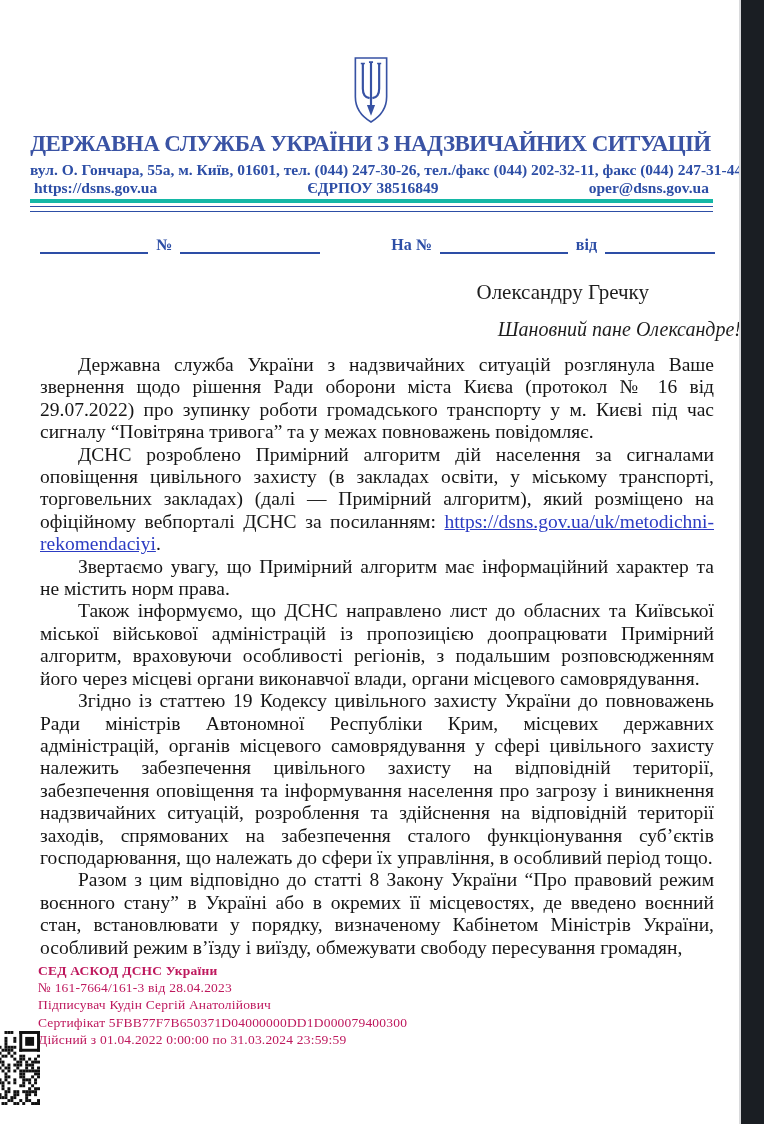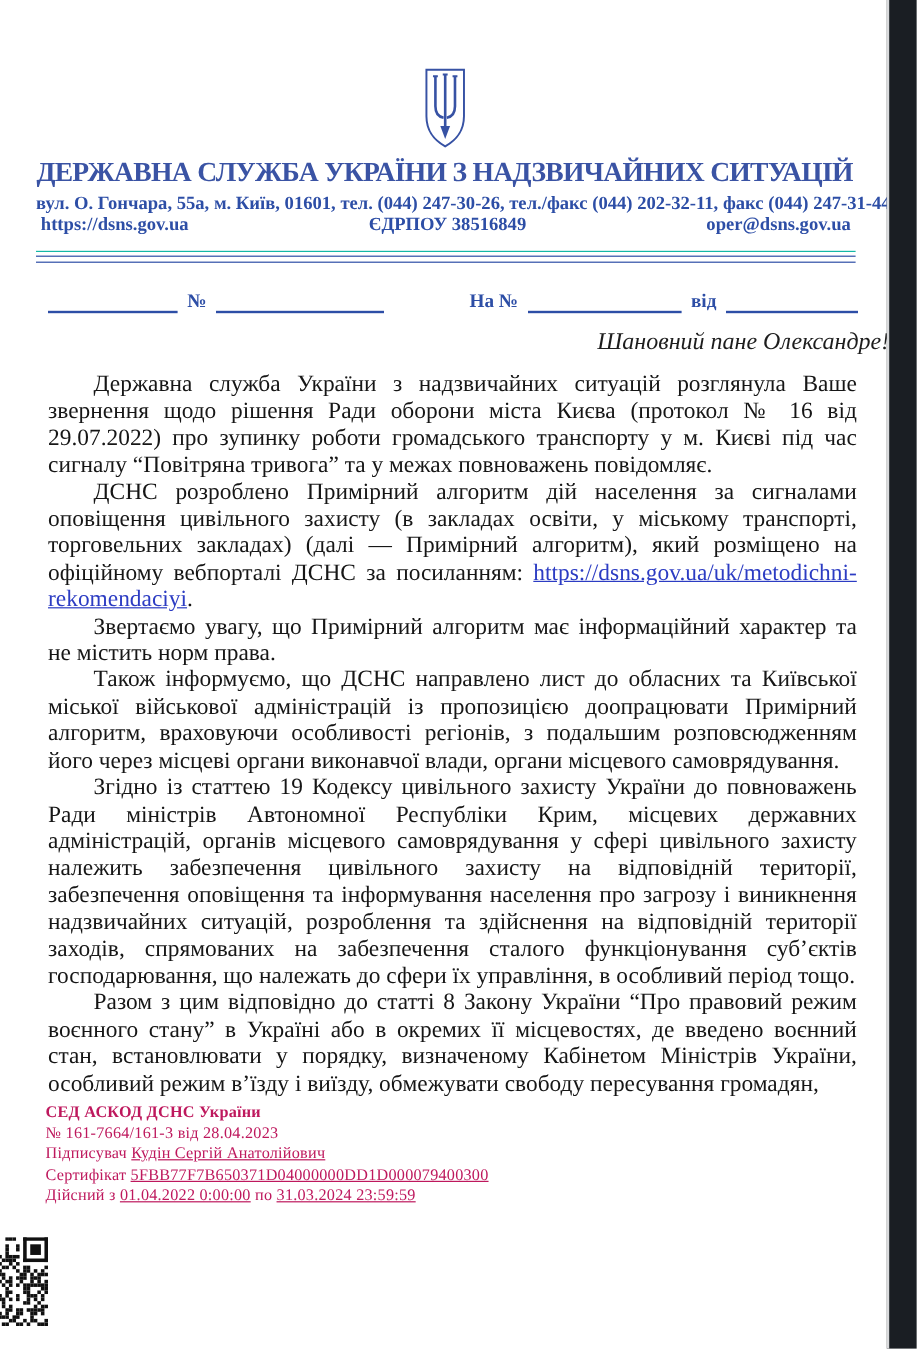--- a/index.html
+++ b/index.html
@@ -20,21 +20,21 @@
   .emblem { display:block; margin:56px auto 0; width:44px; height:68px; }
   .title {
     margin-top:7px; text-align:center;
     color:#3a53a4; font-weight:bold; font-size:23px; letter-spacing:-0.6px;
     white-space:nowrap;
   }
   .lh-info { margin:4px 28px 0 30px; color:#2d4ea6; font-weight:bold; }
   .addr1 { text-align:center; font-size:15.5px; white-space:nowrap; }
   .row2 {
     display:flex; justify-content:space-between; align-items:baseline;
-    font-size:15.5px; padding:0 4px 12px; border-bottom:1px solid #14b8a6;
+    font-size:15.5px; padding:0 4px 2px; border-bottom:4px solid #14b8a6;
   }
   .double-rule {
     height:4px; margin-top:3px;
     border-top:1px solid #2d4ea6; border-bottom:1px solid #2d4ea6;
   }
   .ref-row {
     display:flex; align-items:flex-end;
     margin:24px 26px 0 40px; color:#2d4ea6; font-weight:bold; font-size:16px;
   }
   .blank { display:inline-block; height:15px; border-bottom:2px solid #2d4ea6; }
@@ -49,21 +49,21 @@
     margin:13px 27px 0 40px; font-size:19.5px; line-height:22.4px;
     text-align:justify; color:#161616;
   }
   .body-text p { margin:0; text-indent:38px; }
   .doc-link { color:#2c3cc3; text-decoration:underline; cursor:pointer; }
   .stamp {
     margin:3px 0 0 38px; font-size:13.5px; line-height:17.2px; color:#be185d;
     letter-spacing:0.2px;
   }
   .stamp .bold { font-weight:bold; }
-  .stamp .u { text-decoration:underline; }
+  .stamp .u { }
   .qr {
     position:absolute; left:-34px; top:1031px; width:74px; height:74px;
   }
 </style>
 </head>
 <body>
 
 <div id="page">
 
   <svg class="emblem" viewBox="0 0 64 100" fill="none" xmlns="http://www.w3.org/2000/svg">
@@ -91,20 +91,21 @@
     <span class="blank b1"></span>
     <span class="ref-label">№</span>
     <span class="blank b2"></span>
     <span class="spacer"></span>
     <span class="ref-label">На №</span>
     <span class="blank b3"></span>
     <span class="ref-label">від</span>
     <span class="blank b4"></span>
   </div>
 
+  <div class="addressee">Олександру Гречку</div>
 
 
   <div class="salutation">Шановний пане Олександре!</div>
 
   <div class="body-text">
     <p>Державна служба України з надзвичайних ситуацій розглянула Ваше звернення щодо рішення Ради оборони міста Києва (протокол № 16 від 29.07.2022) про зупинку роботи громадського транспорту у м. Києві під час сигналу “Повітряна тривога” та у межах повноважень повідомляє.</p>
     <p><span>ДСНС розроблено Примірний алгоритм дій населення за сигналами оповіщення цивільного захисту (в закладах освіти, у міському транспорті, торговельних закладах) (далі — Примірний алгоритм), який розміщено на офіційному вебпорталі ДСНС за посиланням: </span><span class="doc-link">https://dsns.gov.ua/uk/metodichni-rekomendaciyi</span><span>.</span></p>
     <p>Звертаємо увагу, що Примірний алгоритм має інформаційний характер та не містить норм права.</p>
     <p>Також інформуємо, що ДСНС направлено лист до обласних та Київської міської військової адміністрацій із пропозицією доопрацювати Примірний алгоритм, враховуючи особливості регіонів, з подальшим розповсюдженням його через місцеві органи виконавчої влади, органи місцевого самоврядування.</p>
     <p>Згідно із статтею 19 Кодексу цивільного захисту України до повноважень Ради міністрів Автономної Республіки Крим, місцевих державних адміністрацій, органів місцевого самоврядування у сфері цивільного захисту належить забезпечення цивільного захисту на відповідній території, забезпечення оповіщення та інформування населення про загрозу і виникнення надзвичайних ситуацій, розроблення та здійснення на відповідній території заходів, спрямованих на забезпечення сталого функціонування суб’єктів господарювання, що належать до сфери їх управління, в особливий період тощо.</p>

